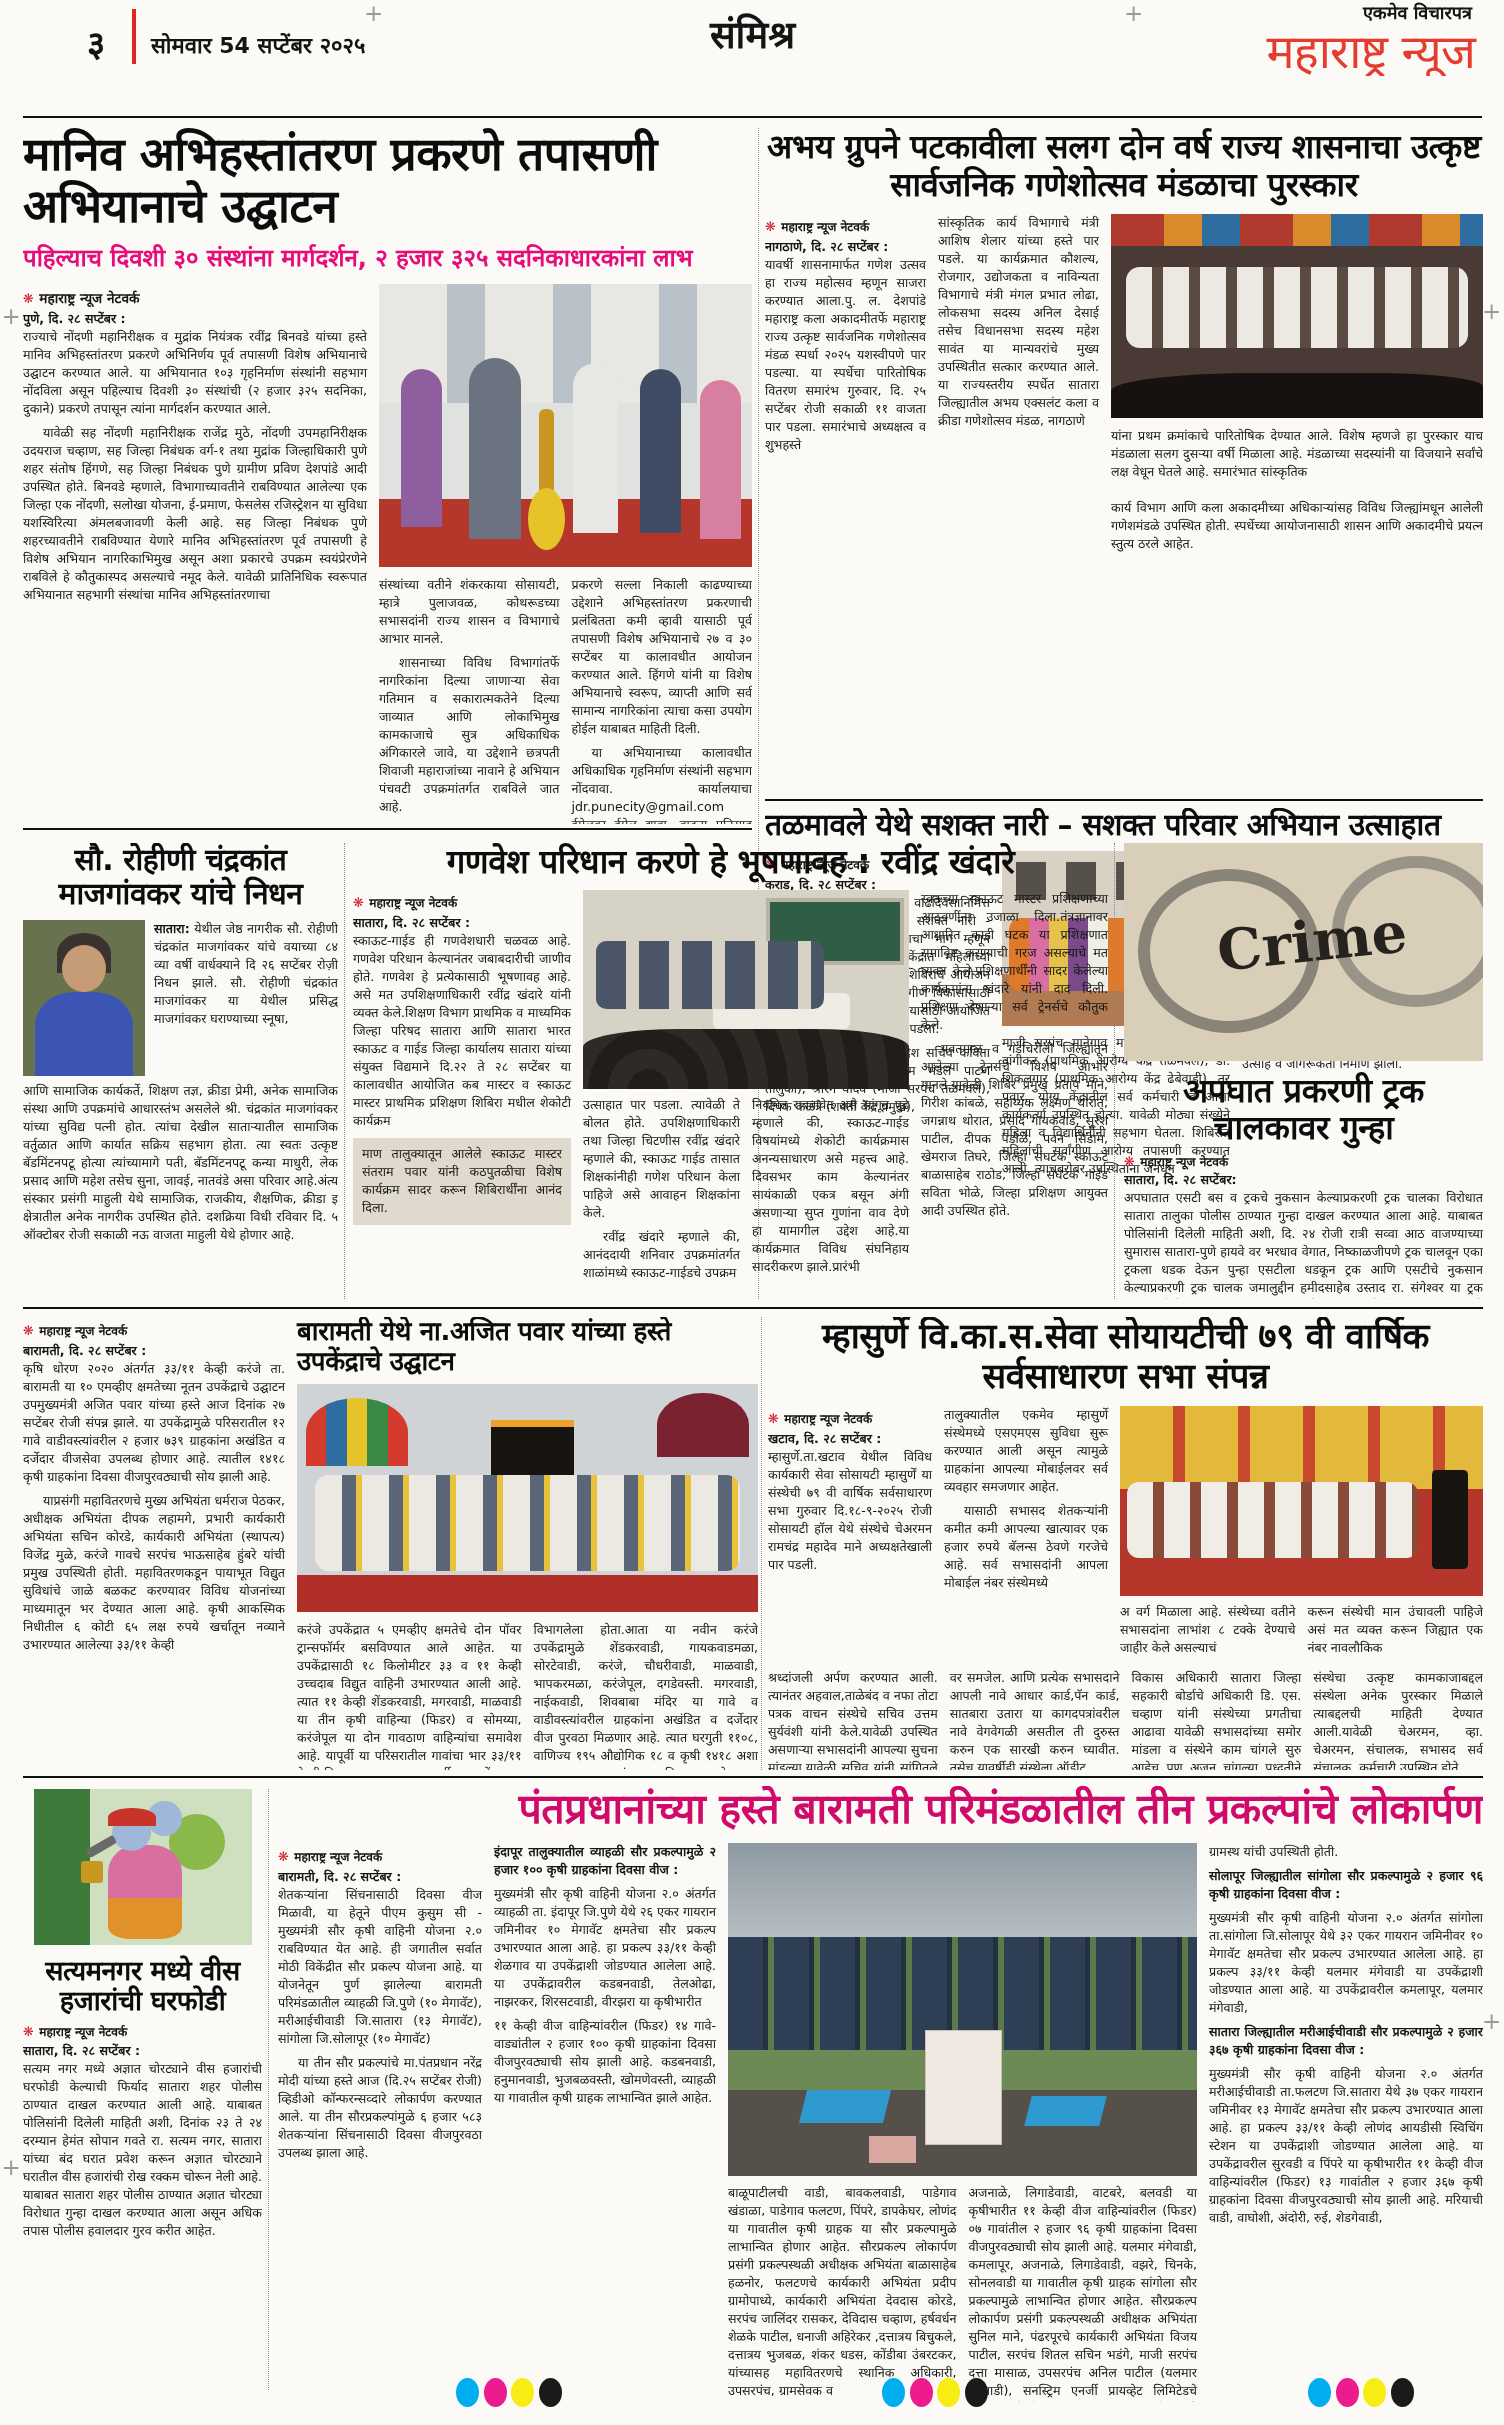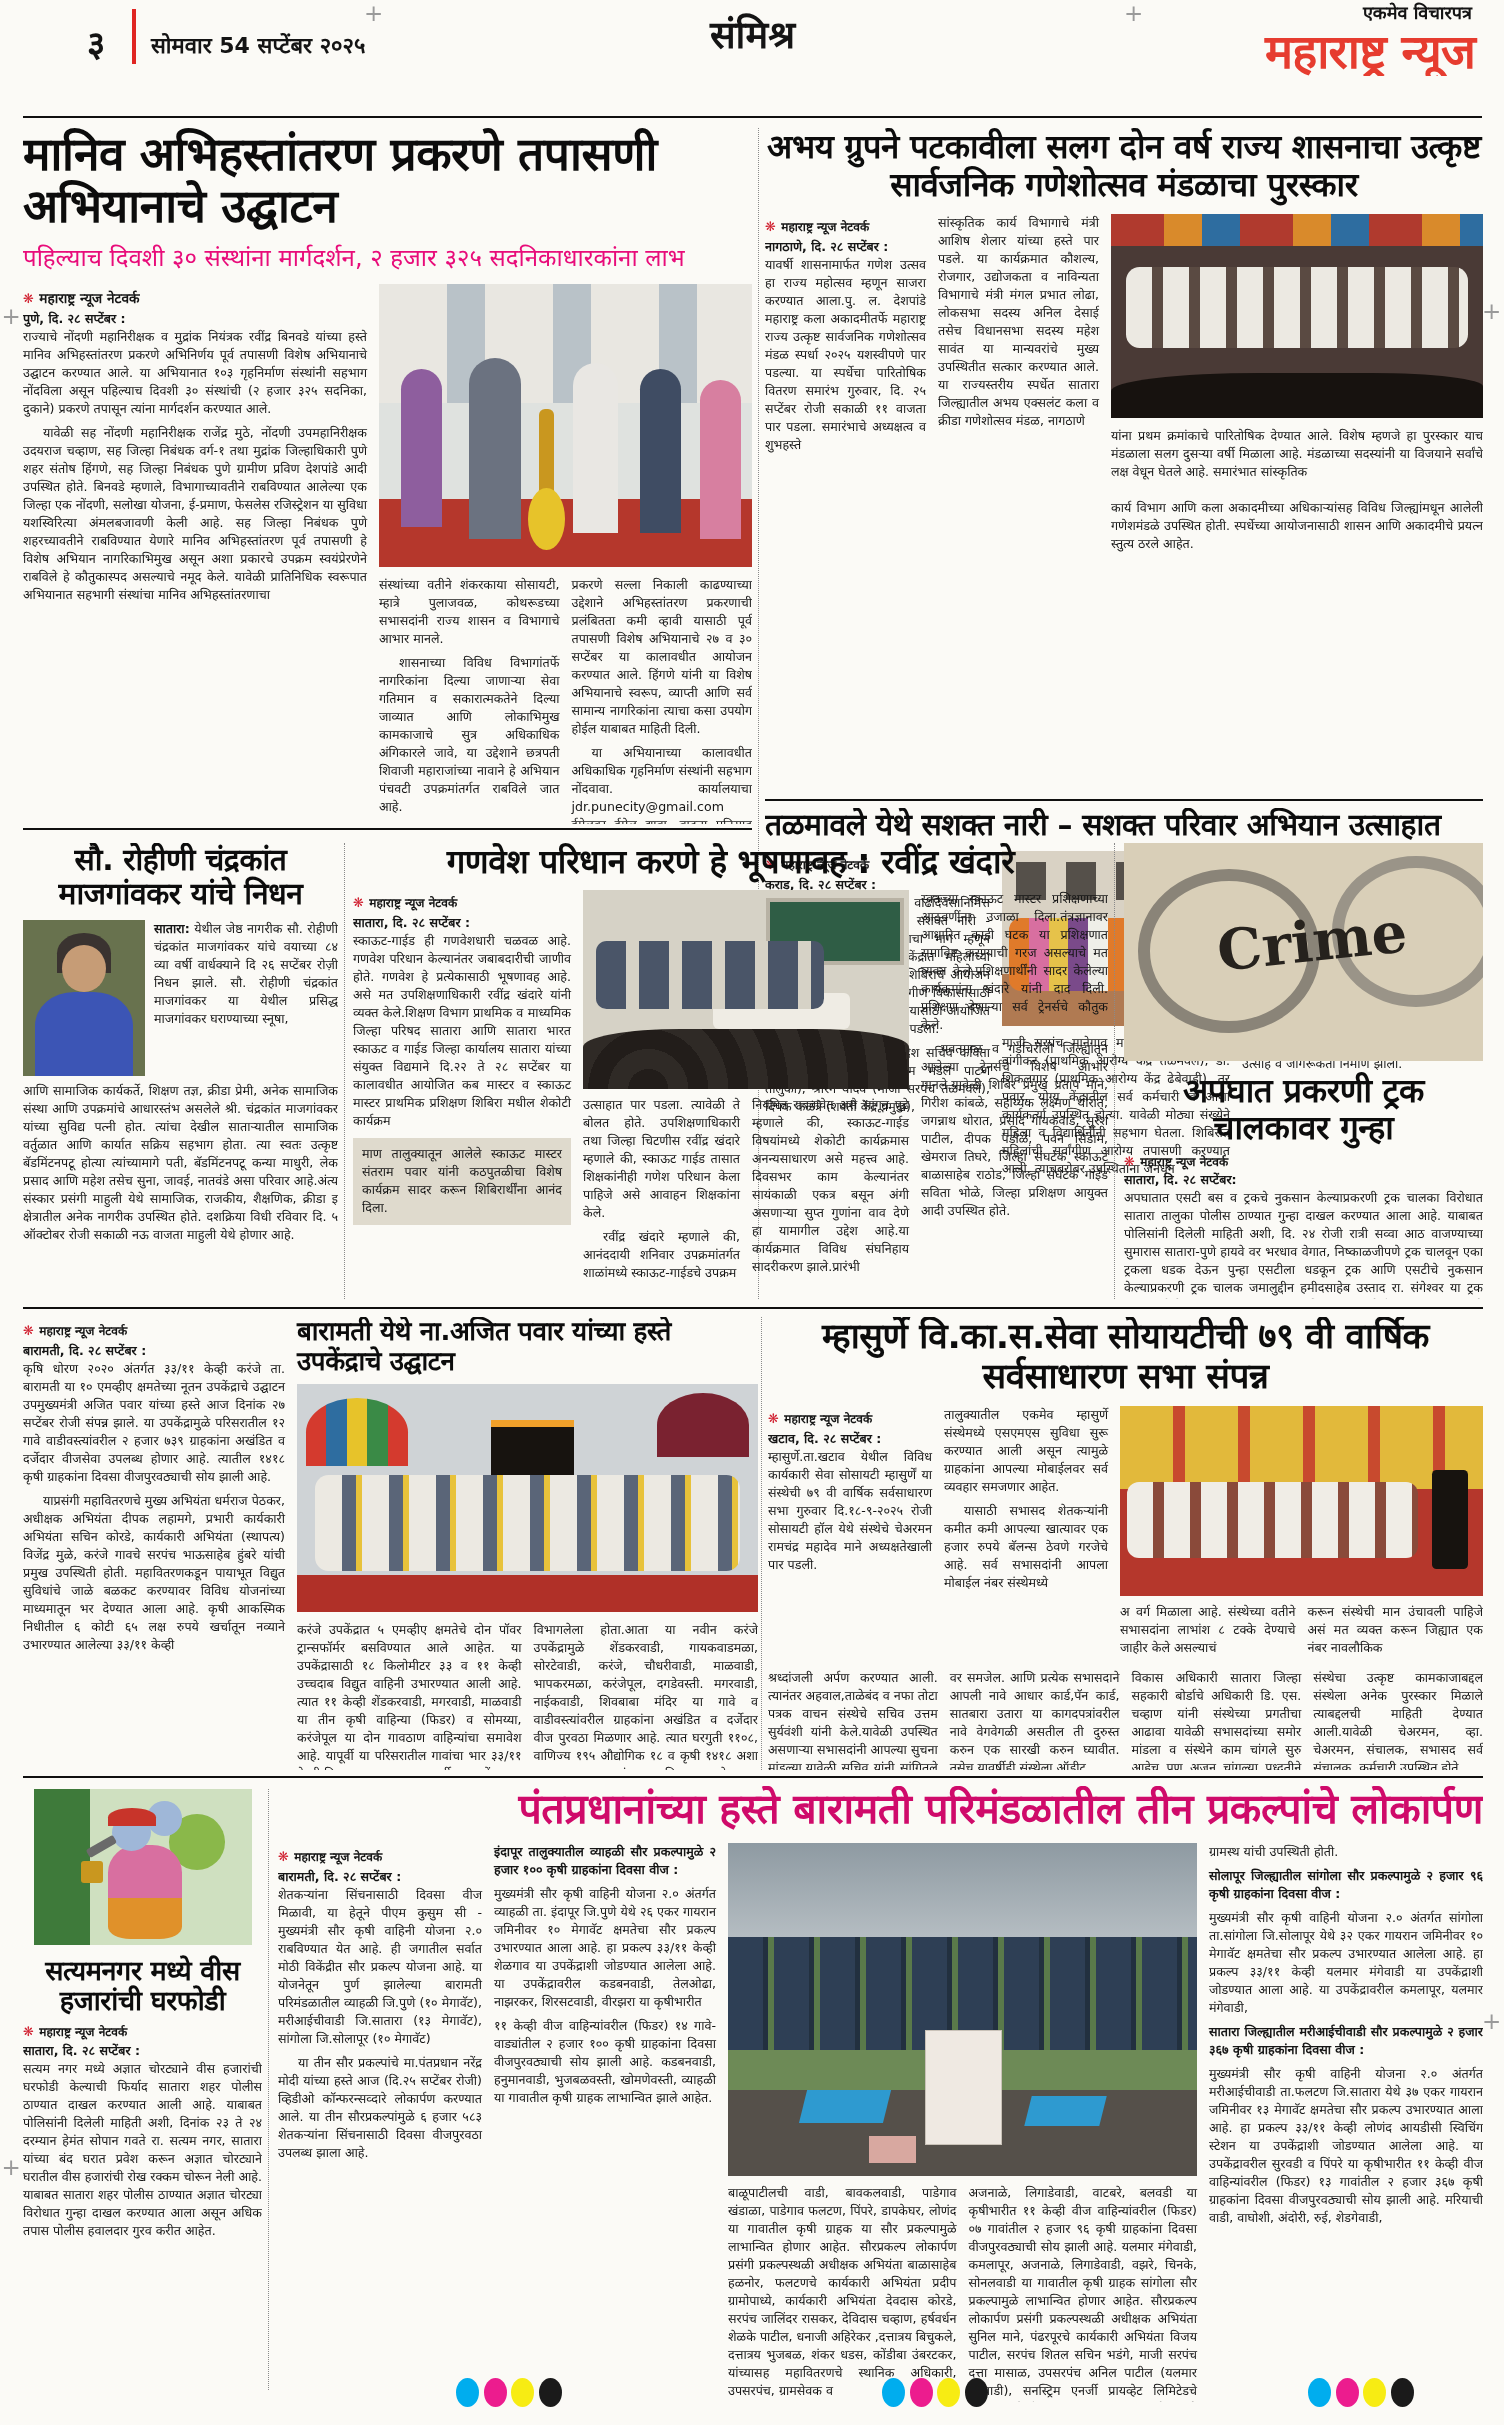--- a/index.html
+++ b/index.html
@@ -4,21 +4,21 @@
 <style>
   html,body{margin:0;padding:0;}
   body{
     width:1505px;height:2426px;position:relative;
     background:#fbfaf6;
     font-family:"DejaVu Sans","Liberation Sans",sans-serif;
     color:#141414;
   }
   .art{position:absolute;overflow:hidden;}
   .headline{font-weight:800;color:#0c0c0c;line-height:1.14;letter-spacing:-0.4px;}
-  .sub-pink{color:#e80c7a;font-weight:400;}
+  .sub-pink{color:#e80c7a;font-weight:700;}
   .byline-row{display:flex;align-items:baseline;gap:5.3px;font-weight:800;font-size:13.7px;margin:4.6px 0 1.5px 0;}
   .star{color:#d01f2f;font-size:13px;}
   .dateline{font-weight:800;}
   .bodytxt{font-size:12.6px;line-height:1.43;text-align:justify;color:#161616;}
   .bodytxt p{margin:0 0 6px 0;text-indent:20px;}
   .bodytxt p.noind{text-indent:0;}
   .cols{display:flex;gap:12px;}
   .col{flex:1;min-width:0;}
   .h-rule{position:absolute;background:#101010;height:2.3px;}
   .v-dot{position:absolute;border-left:1.5px dotted #8a8a8a;width:0;}
@@ -33,21 +33,21 @@
 </style>
 </head>
 <body>
 
 <div class="art" style="left:0;top:55;width:1505px;height:76px;">
   <div style="position:absolute;left:87px;top:19px;font-size:35px;font-weight:800;">३</div>
   <div style="position:absolute;left:132px;top:9px;width:3.8px;height:55px;background:#e02522;"></div>
   <div style="position:absolute;left:151px;top:29px;font-size:22px;font-weight:800;">सोमवार 54 सप्टेंबर २०२५</div>
   <div style="position:absolute;left:50%;transform:translateX(-50%);top:7px;font-size:38px;font-weight:800;">संमिश्र</div>
   <div style="position:absolute;right:33px;top:0px;font-size:18px;font-weight:800;">एकमेव विचारपत्र</div>
-  <div style="position:absolute;right:30px;top:18px;font-size:47px;font-weight:700;color:#e63c2f;letter-spacing:-0.8px;margin-left:27px;">महाराष्ट्र न्यूज</div>
+  <div style="position:absolute;right:30px;top:18px;font-size:47px;font-weight:400;color:#e63c2f;letter-spacing:-0.8px;margin-left:27px;">महाराष्ट्र न्यूज</div>
 </div>
 <div class="h-rule" style="left:23px;top:116px;width:1459px;"></div>
 
 <div class="art" style="left:23px;top:128px;width:729px;height:696px;">
   <div class="headline" style="font-size:46px;">मानिव अभिहस्तांतरण प्रकरणे तपासणी अभियानाचे उद्घाटन</div>
   <div class="sub-pink" style="font-size:24px;margin-top:7.6px;">पहिल्याच दिवशी ३० संस्थांना मार्गदर्शन, २ हजार ३२५ सदनिकाधारकांना लाभ</div>
   <div class="cols" style="margin-top:10.6px;">
     <div class="col bodytxt" style="flex:0 0 344px;">
       <div class="byline-row">
           <span class="star">❋</span>

